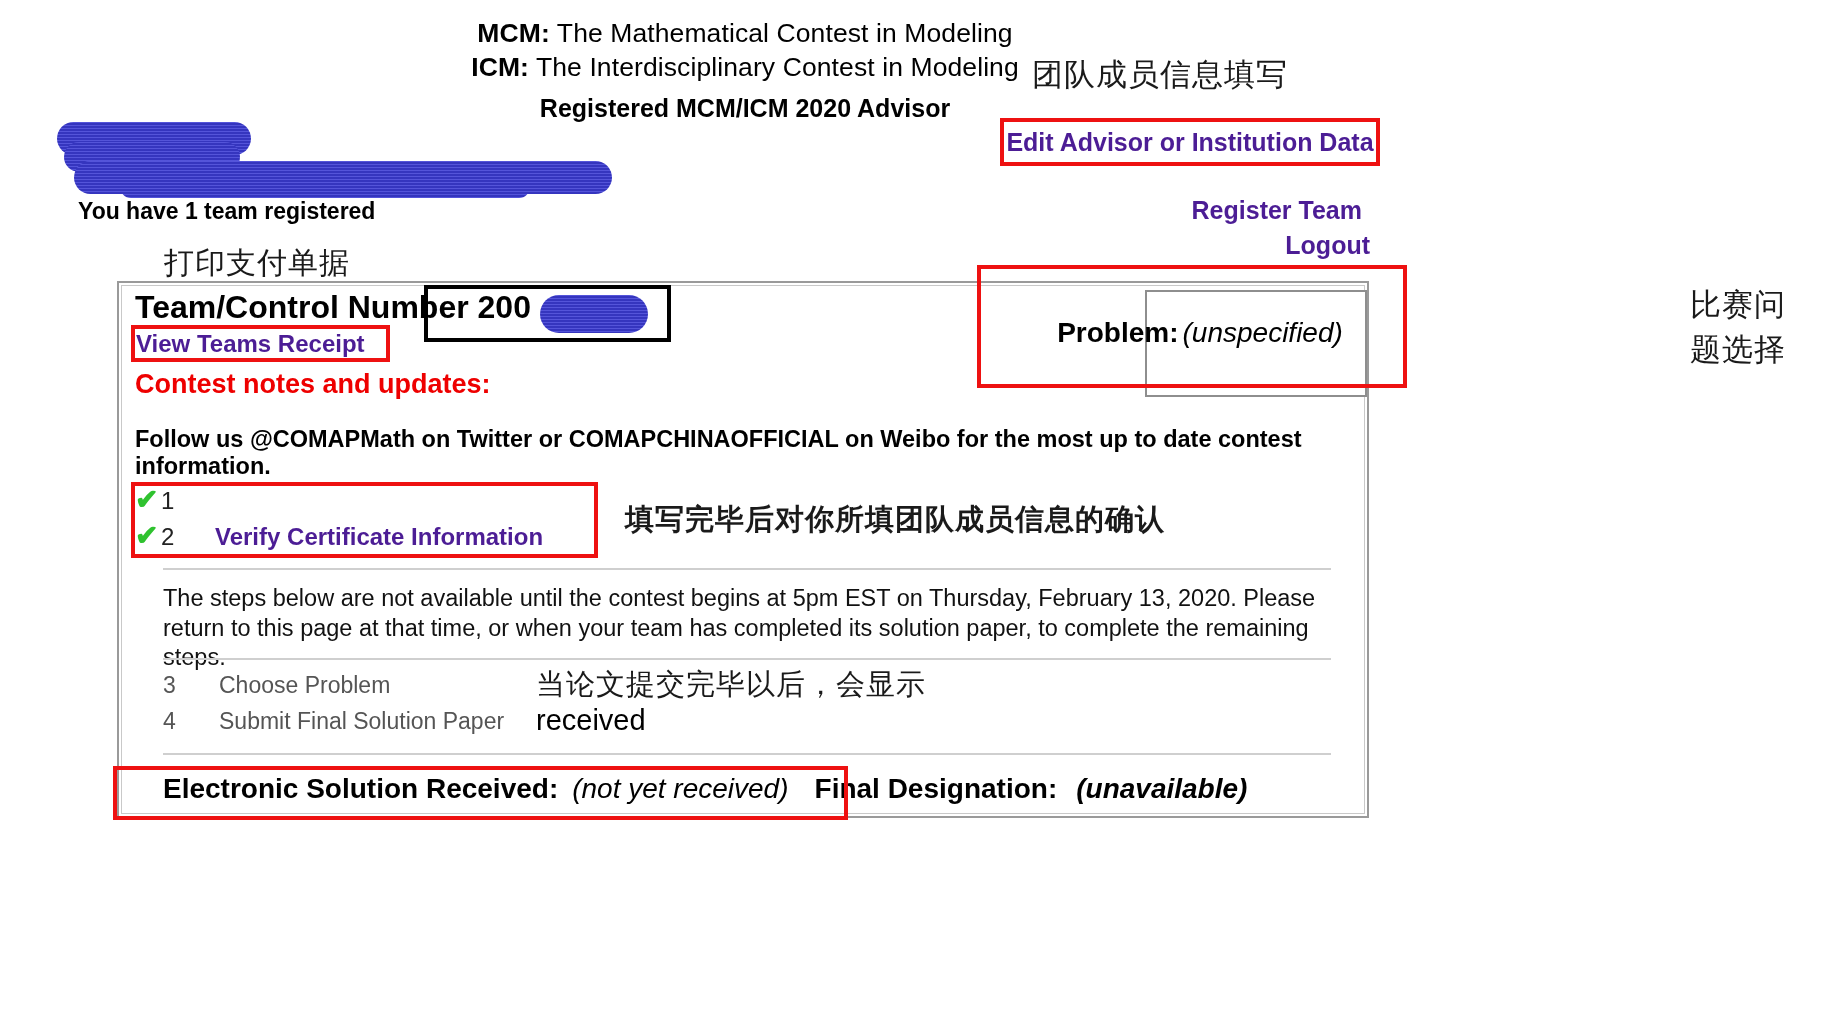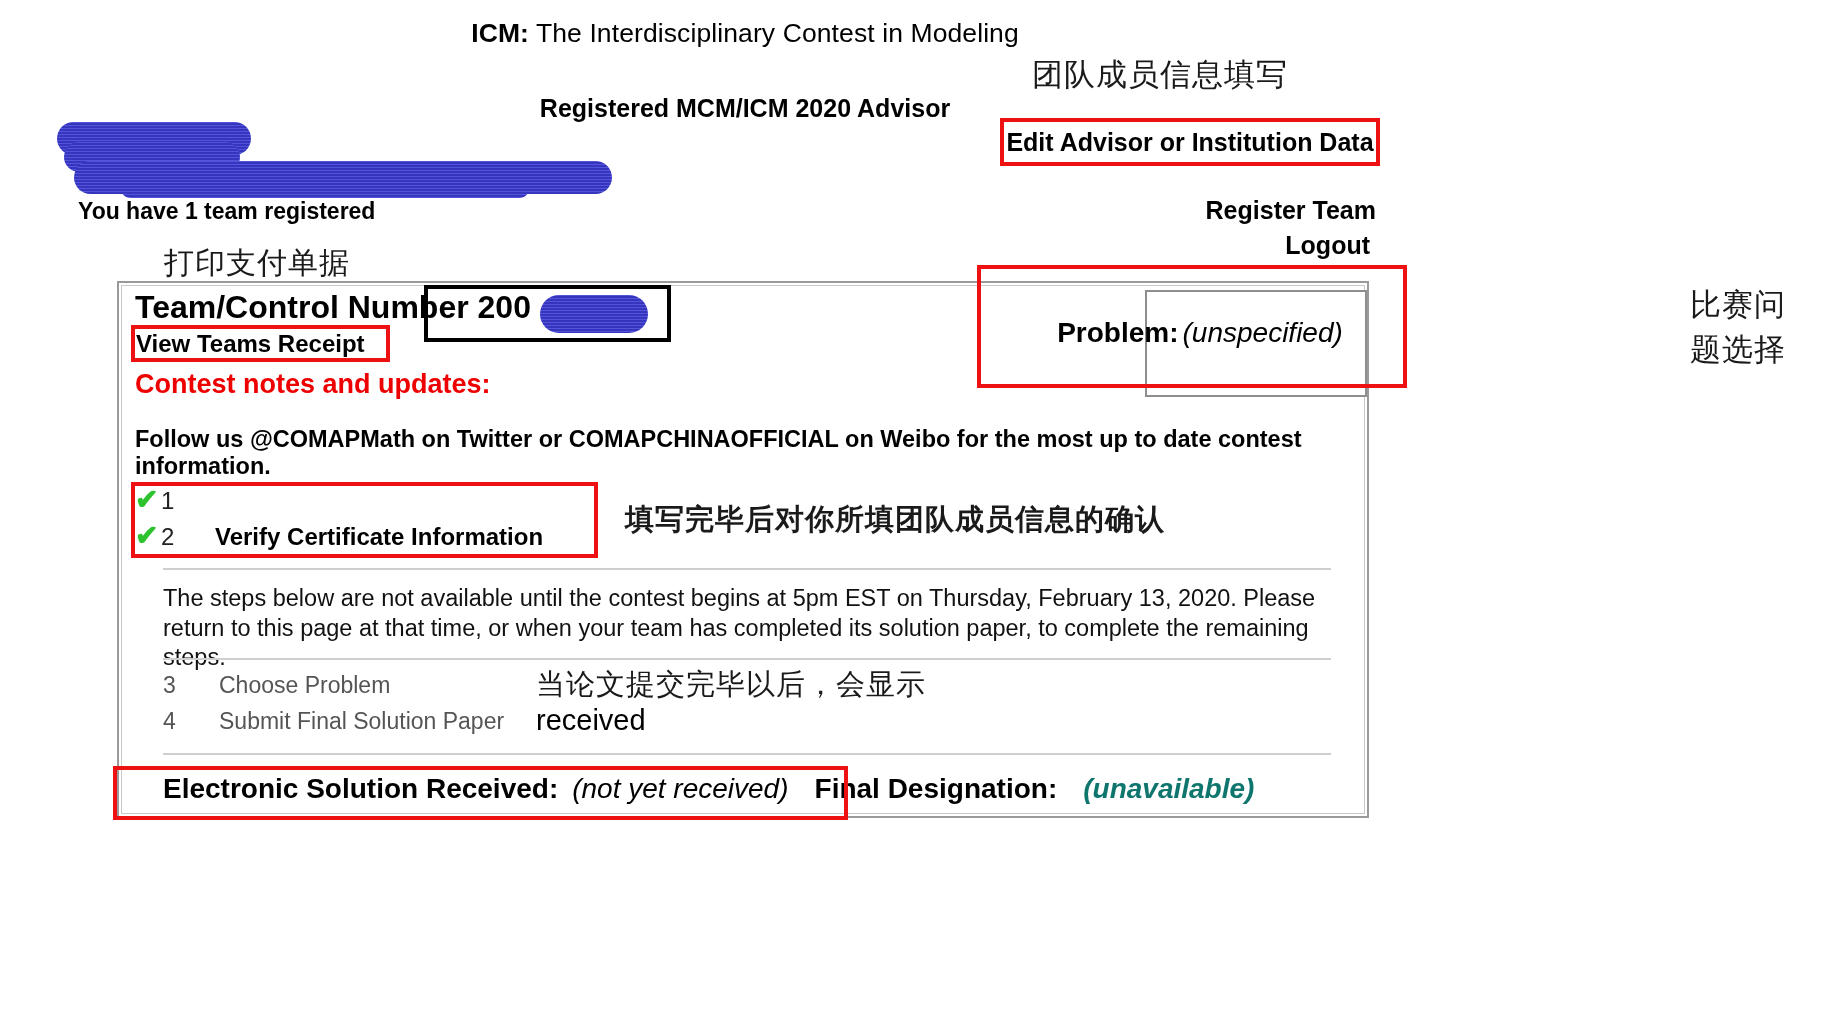--- a/index.html
+++ b/index.html
@@ -67,40 +67,40 @@
   }
 
   
   .cn {
     font-family: "DejaVu Sans", "Liberation Sans", sans-serif;
     color: #1a1a1a;
     font-size: 31px;
     letter-spacing: 1px;
   }
   .blue-link {
-    color: #000000;
+    color: #4c1d95;
     font-weight: bold;
     text-decoration: none;
     font-size: 25px;
     display: inline-block;
   }
 
   #edit-advisor-wrap {
     position: absolute;
     left: 1000px; top: 118px;
     width: 380px;
     height: 48px;
     display: flex;
     align-items: center;
     justify-content: center;
     background: #ffffff;
   }
   #edit-advisor-link { font-size: 25px; }
 
-  #register-team-link { position: absolute; right: 472px; top: 196px; text-align: right; }
+  #register-team-link { position: absolute; right: 486px; top: 196px; text-align: right; }
   #logout-link        { position: absolute; right: 478px; top: 231px; }
 
   
   #teams-registered {
     position: absolute;
     left: 78px; top: 198px;
     font-size: 23px;
     font-weight: bold;
   }
 
@@ -259,37 +259,41 @@
   #esr-value {
     font-size: 28px;
     font-style: italic;
     margin-left: 14px;
   }
   #fd-label { margin-left: 26px; }
   #fd-value {
     font-size: 28px;
     font-style: italic;
     font-weight: bold;
-    color: #0f766e;
-    margin-left: 26px;
+    color: #000000;
+    margin-left: 19px;
   }
 
   
   #problem-cn-note {
     position: absolute;
     left: 1690px; top: 282px;
     width: 150px;
     font-size: 31px;
     line-height: 1.45;
   }
 </style>
 </head>
 <body>
 
 <div id="header-block">
+  <div class="hline">
+    <span class="bold">MCM:</span>
+    <span>The Mathematical Contest in Modeling</span>
+  </div>
   <div class="hline">
     <span class="bold">ICM:</span>
     <span>The Interdisciplinary Contest in Modeling</span>
   </div>
 </div>
 
 <div id="advisor-line">Registered MCM/ICM 2020 Advisor</div>
 
 <div class="abs cn" style="left:1032px; top:54px;">团队成员信息填写</div>
 

